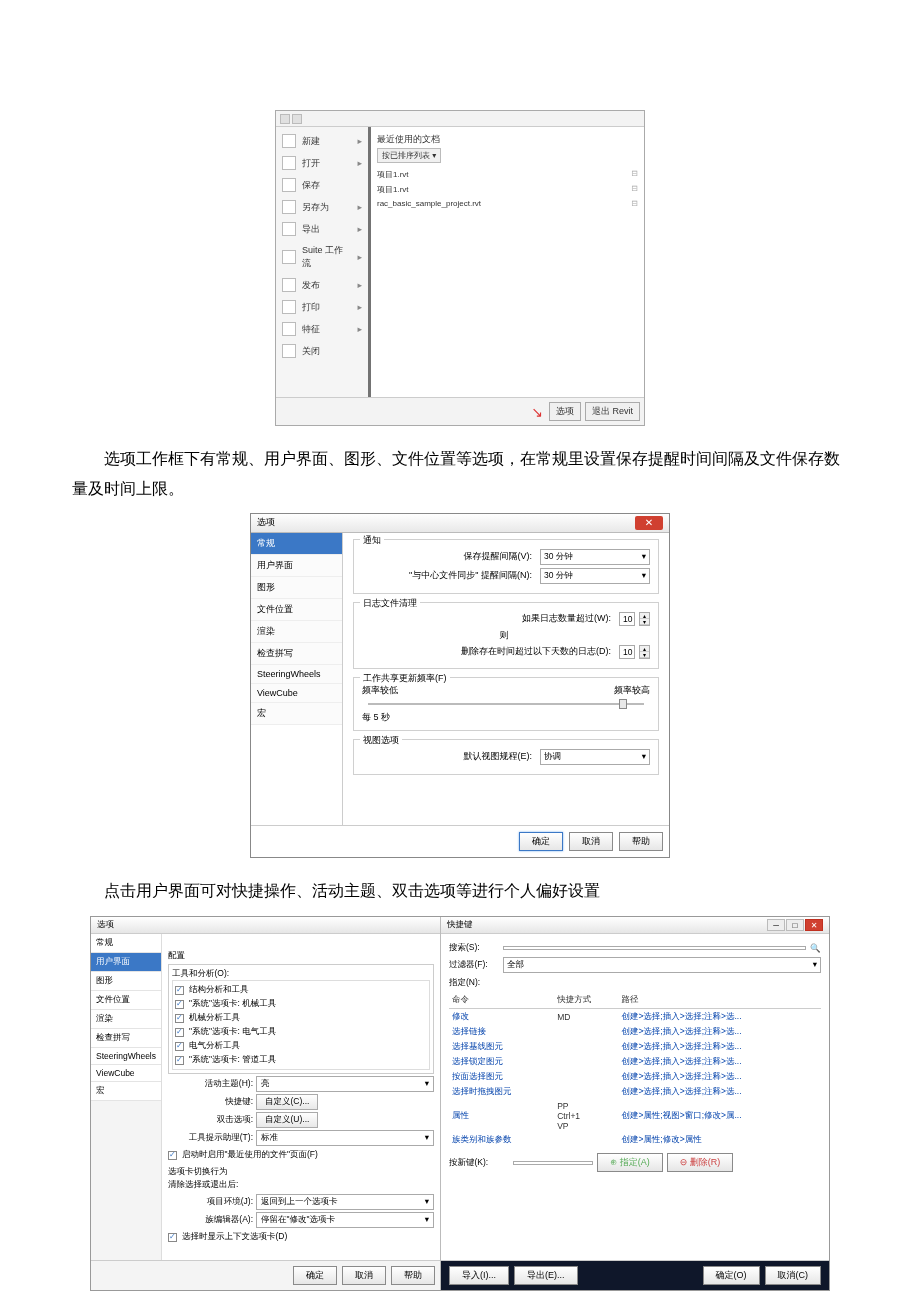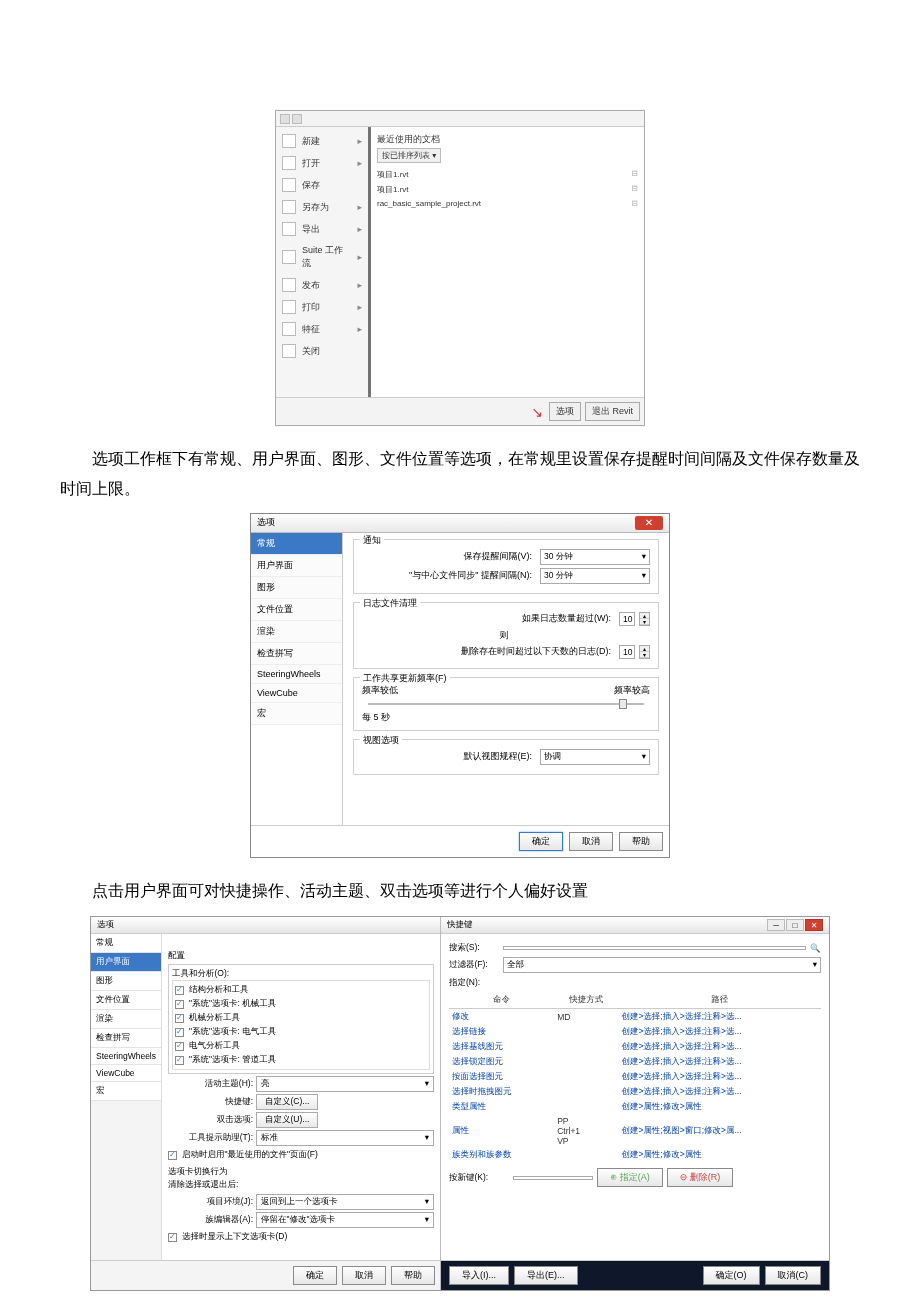--- a/index.html
+++ b/index.html
@@ -17,21 +17,21 @@
 .appmenu-left .mi .arr{margin-left:auto;color:#888}
 .appmenu-right{flex:1;background:#fff;padding:4px 6px}
 .appmenu-right .hdr{font-size:9px;padding:2px 0;display:flex;align-items:center;gap:3px}
 .appmenu-right .ddl{border:1px solid #bbb;background:#f0f0f0;padding:1px 4px;font-size:8px;display:inline-flex;align-items:center;margin-bottom:4px}
 .appmenu-right .fi{display:flex;justify-content:space-between;padding:2px 0;font-size:8px;color:#333}
 .appmenu-right .fi .pin{color:#aaa}
 .appmenu-foot{background:#f3f3f3;border-top:1px solid #ccc;padding:4px;display:flex;justify-content:flex-end;gap:4px;align-items:center}
 .appmenu-foot .btn{border:1px solid #aaa;background:#f0f0f0;padding:2px 6px;font-size:9px}
 .appmenu-foot .redarrow{color:#d33;font-size:14px;margin-right:2px}
 
-.para{font-size:16px;line-height:1.9;text-indent:2em;margin:4px 0}
+.para{font-size:16px;line-height:1.9;text-indent:2em;margin:4px 12px}
 
 .sec2{display:flex;justify-content:center;margin-top:8px;margin-bottom:18px}
 .optdlg{width:420px;border:1px solid #888;font-size:9px;background:#fff}
 .dlgtitle{background:linear-gradient(#fefefe,#e8e8e8);border-bottom:1px solid #bbb;padding:2px 6px;display:flex;align-items:center;justify-content:space-between}
 .dlgtitle .xbtn{width:28px;height:14px;background:#d04030;color:#fff;text-align:center;line-height:14px;font-size:10px;border-radius:2px}
 .optbody{display:flex;min-height:292px}
 .optside{width:92px;border-right:1px solid #ccc}
 .optside .tab{padding:4px 6px;border-bottom:1px solid #eee;cursor:pointer;background:#fbfbfb}
 .optside .tab.active{background:#3b78c6;color:#fff}
 .optmain{flex:1;padding:6px 10px}
@@ -69,21 +69,21 @@
 .dlg3r{flex:1;background:#0f172a;font-size:8.5px;display:flex;flex-direction:column}
 .dlg3r .tbar{display:flex;justify-content:space-between;align-items:center;padding:2px 6px;background:linear-gradient(#fff,#e6e6e6);border-bottom:1px solid #ccc}
 .dlg3r .tbar .winbtns{display:flex;gap:1px}
 .dlg3r .tbar .winbtns span{width:18px;height:12px;border:1px solid #bbb;background:#eee;font-size:8px;text-align:center;line-height:11px}
 .dlg3r .tbar .winbtns .cx{background:#d04030;color:#fff;border-color:#c03020}
 .dlg3r .content{padding:5px 8px;flex:1;background:#fff;margin:0}
 .dlg3r .srow{display:flex;align-items:center;gap:4px;margin:3px 0}
 .dlg3r .srow .sl{width:50px}
 .dlg3r .srow .sinp{flex:1;border:1px solid #aaa;padding:1px 3px;background:#fff}
 .dlg3r table{width:100%;border-collapse:collapse;margin-top:3px}
-.dlg3r th{text-align:center;padding:2px 3px;border-bottom:1px solid #ccc;color:#333;font-weight:normal}
+.dlg3r th{text-align:left;padding:2px 3px;border-bottom:1px solid #ccc;color:#333;font-weight:normal}
 .dlg3r td{padding:1.5px 3px;color:#0645ad}
 .dlg3r td.k{color:#333}
 .dlg3r .bot{padding:5px 8px;border-top:1px solid #ccc;display:flex;align-items:center;gap:5px}
 .dlg3r .bot .sp{flex:1}
 .ckbx{width:9px;height:9px;border:1px solid #888;display:inline-block;background:#fff;position:relative;margin-right:2px}
 .ckbx.on::after{content:"✓";position:absolute;top:-2px;left:0;font-size:8px;color:#3b78c6}
 </style>
 </head>
 <body>
 
@@ -433,25 +433,20 @@
                 </tr>
                 <tr>
                   <td>按面选择图元</td>
                   <td class="k"></td>
                   <td>创建&gt;选择;插入&gt;选择;注释&gt;选...</td>
                 </tr>
                 <tr>
                   <td>选择时拖拽图元</td>
                   <td class="k"></td>
                   <td>创建&gt;选择;插入&gt;选择;注释&gt;选...</td>
-                </tr>
-                <tr>
-                  <td>类型属性</td>
-                  <td class="k"></td>
-                  <td>创建&gt;属性;修改&gt;属性</td>
                 </tr>
                 <tr>
                   <td>属性</td>
                   <td class="k">PP<br>Ctrl+1<br>VP</td>
                   <td>创建&gt;属性;视图&gt;窗口;修改&gt;属...</td>
                 </tr>
                 <tr>
                   <td>族类别和族参数</td>
                   <td class="k"></td>
                   <td>创建&gt;属性;修改&gt;属性</td>

